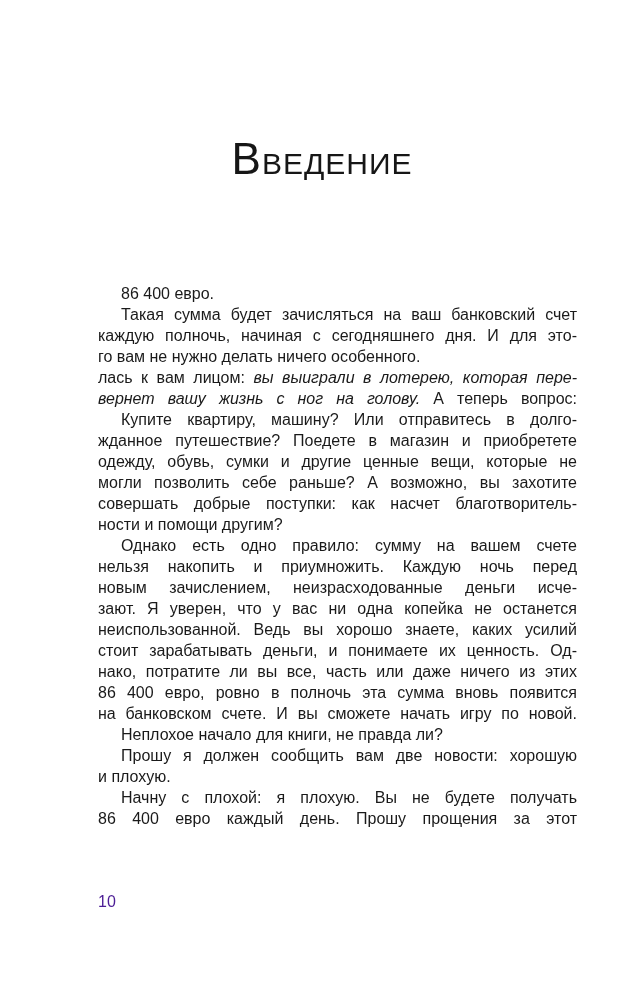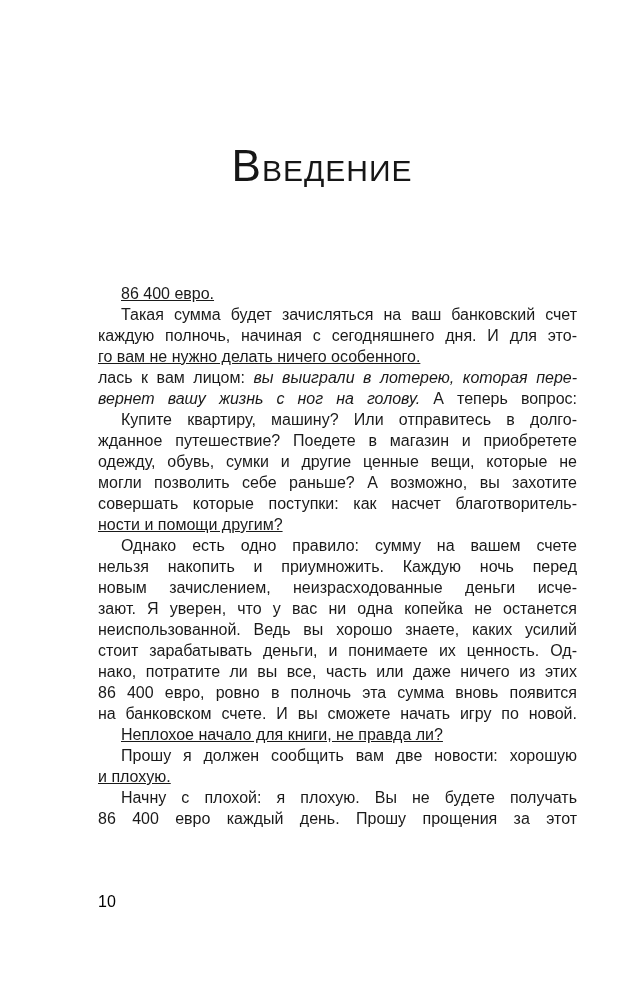--- a/index.html
+++ b/index.html
@@ -22,21 +22,21 @@
   }
   .chapter-title {
     position: absolute;
     top: 140px;
     left: 0;
     width: 644px;
     margin: 0;
     text-align: center;
     font-weight: 400;
     font-size: 30px;
-    line-height: 52px;
+    line-height: 38px;
     letter-spacing: 1px;
     color: #161616;
   }
   .title-first {
     font-size: 44px;
   }
   .text-block {
     position: absolute;
     left: 98px;
     top: 283px;
@@ -46,60 +46,59 @@
     font-size: 16px;
     line-height: 21px;
     height: 21px;
     overflow: hidden;
     text-align: justify;
     text-align-last: justify;
   }
   .line.left {
     text-align: center;
     text-align-last: left;
-    text-decoration: underline;
   }
   .line.indent {
     text-indent: 23px;
   }
   .seg-bolditalic {
     font-weight: normal;
     font-style: italic;
   }
   .seg-italic {
     font-style: italic;
   }
   .page-number {
     position: absolute;
     left: 98px;
     top: 891px;
     font-size: 16px;
     line-height: 21px;
-    color: #000000;
+    color: #4c1d95;
   }
 </style>
 </head>
 <body>
 
 <div class="page">
 
   <h1 class="chapter-title"><span class="title-first">В</span><span class="title-rest">ВЕДЕНИЕ</span></h1>
 
   <div class="text-block">
       <div class="line indent left"><span>86 400 евро.</span></div>
       <div class="line indent"><span>Такая сумма будет зачисляться на ваш банковский счет</span></div>
       <div class="line"><span>каждую полночь, начиная с сегодняшнего дня. И для это-</span></div>
       <div class="line left"><span>го вам не нужно делать ничего особенного.</span></div>
       <div class="line"><span>лась к вам лицом: </span><span class="seg-bolditalic">вы выиграли в лотерею, которая пере-</span></div>
       <div class="line"><span class="seg-bolditalic">вернет вашу жизнь с ног на голову.</span><span> А теперь вопрос:</span></div>
       <div class="line indent"><span>Купите квартиру, машину? Или отправитесь в долго-</span></div>
       <div class="line"><span>жданное путешествие? Поедете в магазин и приобретете</span></div>
       <div class="line"><span>одежду, обувь, сумки и другие ценные вещи, которые не</span></div>
       <div class="line"><span>могли позволить себе раньше? А возможно, вы захотите</span></div>
-      <div class="line"><span>совершать которые поступки: как насчет благотворитель-</span></div>
+      <div class="line"><span>совершать добрые поступки: как насчет благотворитель-</span></div>
       <div class="line left"><span>ности и помощи другим?</span></div>
       <div class="line indent"><span>Однако есть одно правило: сумму на вашем счете</span></div>
       <div class="line"><span>нельзя накопить и приумножить. Каждую ночь перед</span></div>
       <div class="line"><span>новым зачислением, неизрасходованные деньги исче-</span></div>
       <div class="line"><span>зают. Я уверен, что у вас ни одна копейка не останется</span></div>
       <div class="line"><span>неиспользованной. Ведь вы хорошо знаете, каких усилий</span></div>
       <div class="line"><span>стоит зарабатывать деньги, и понимаете их ценность. Од-</span></div>
       <div class="line"><span>нако, потратите ли вы все, часть или даже ничего из этих</span></div>
       <div class="line"><span>86 400 евро, ровно в полночь эта сумма вновь появится</span></div>
       <div class="line"><span>на банковском счете. И вы сможете начать игру по новой.</span></div>

